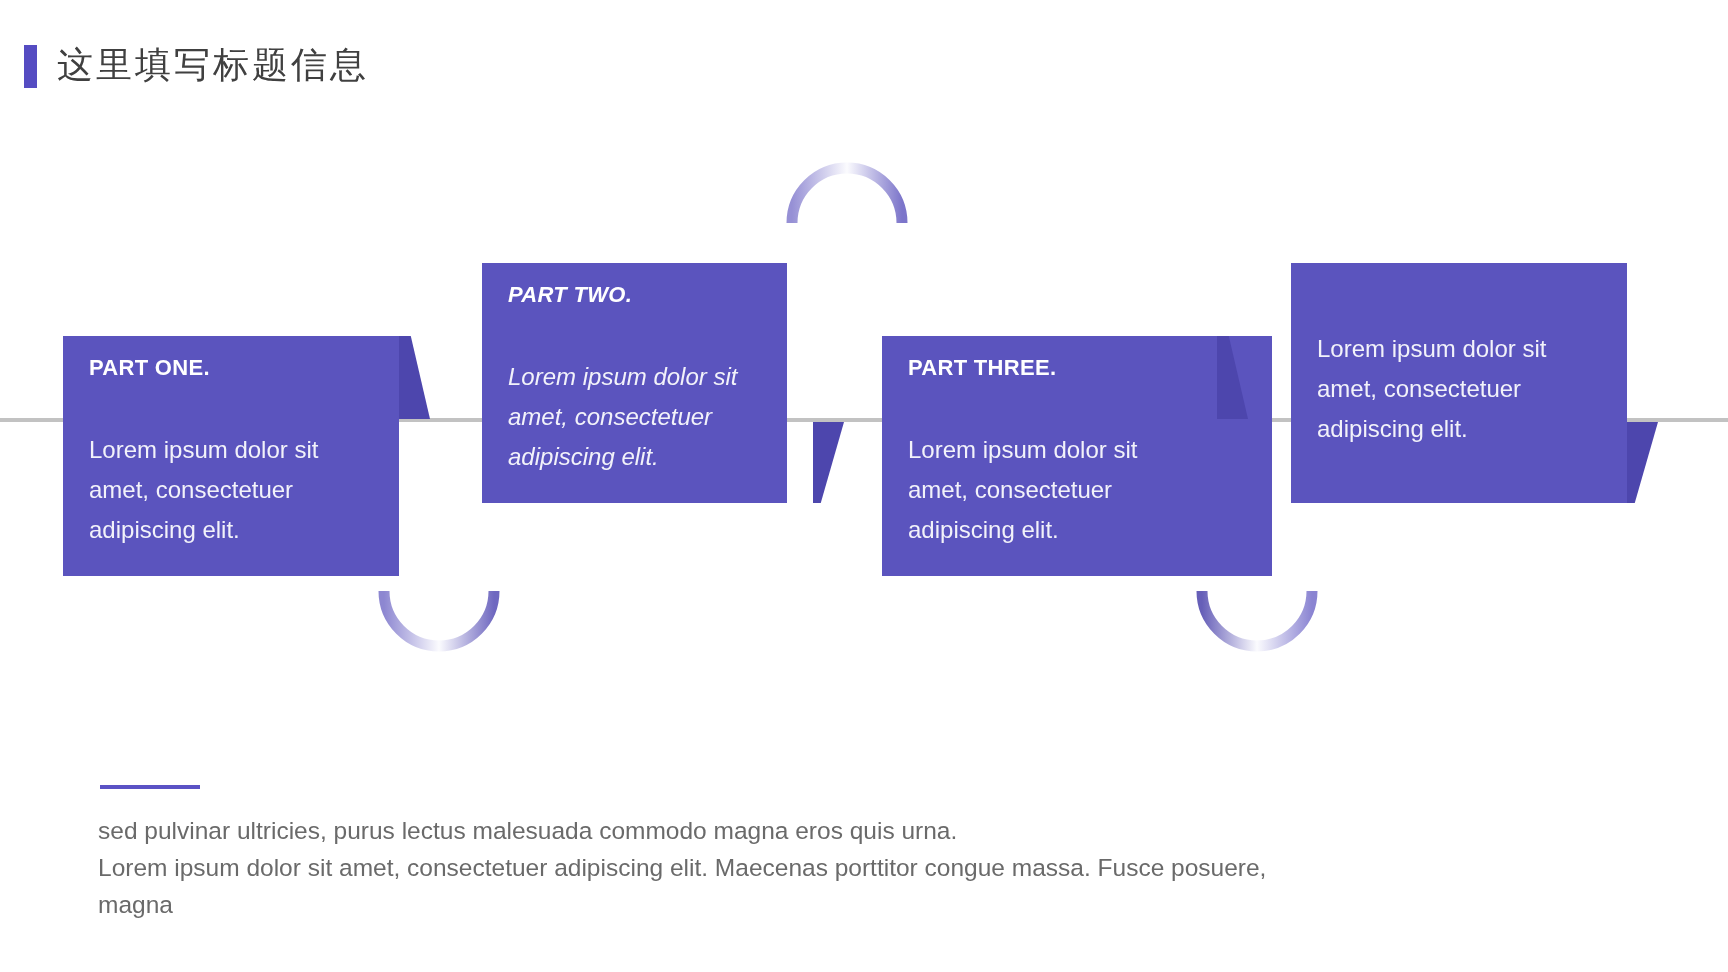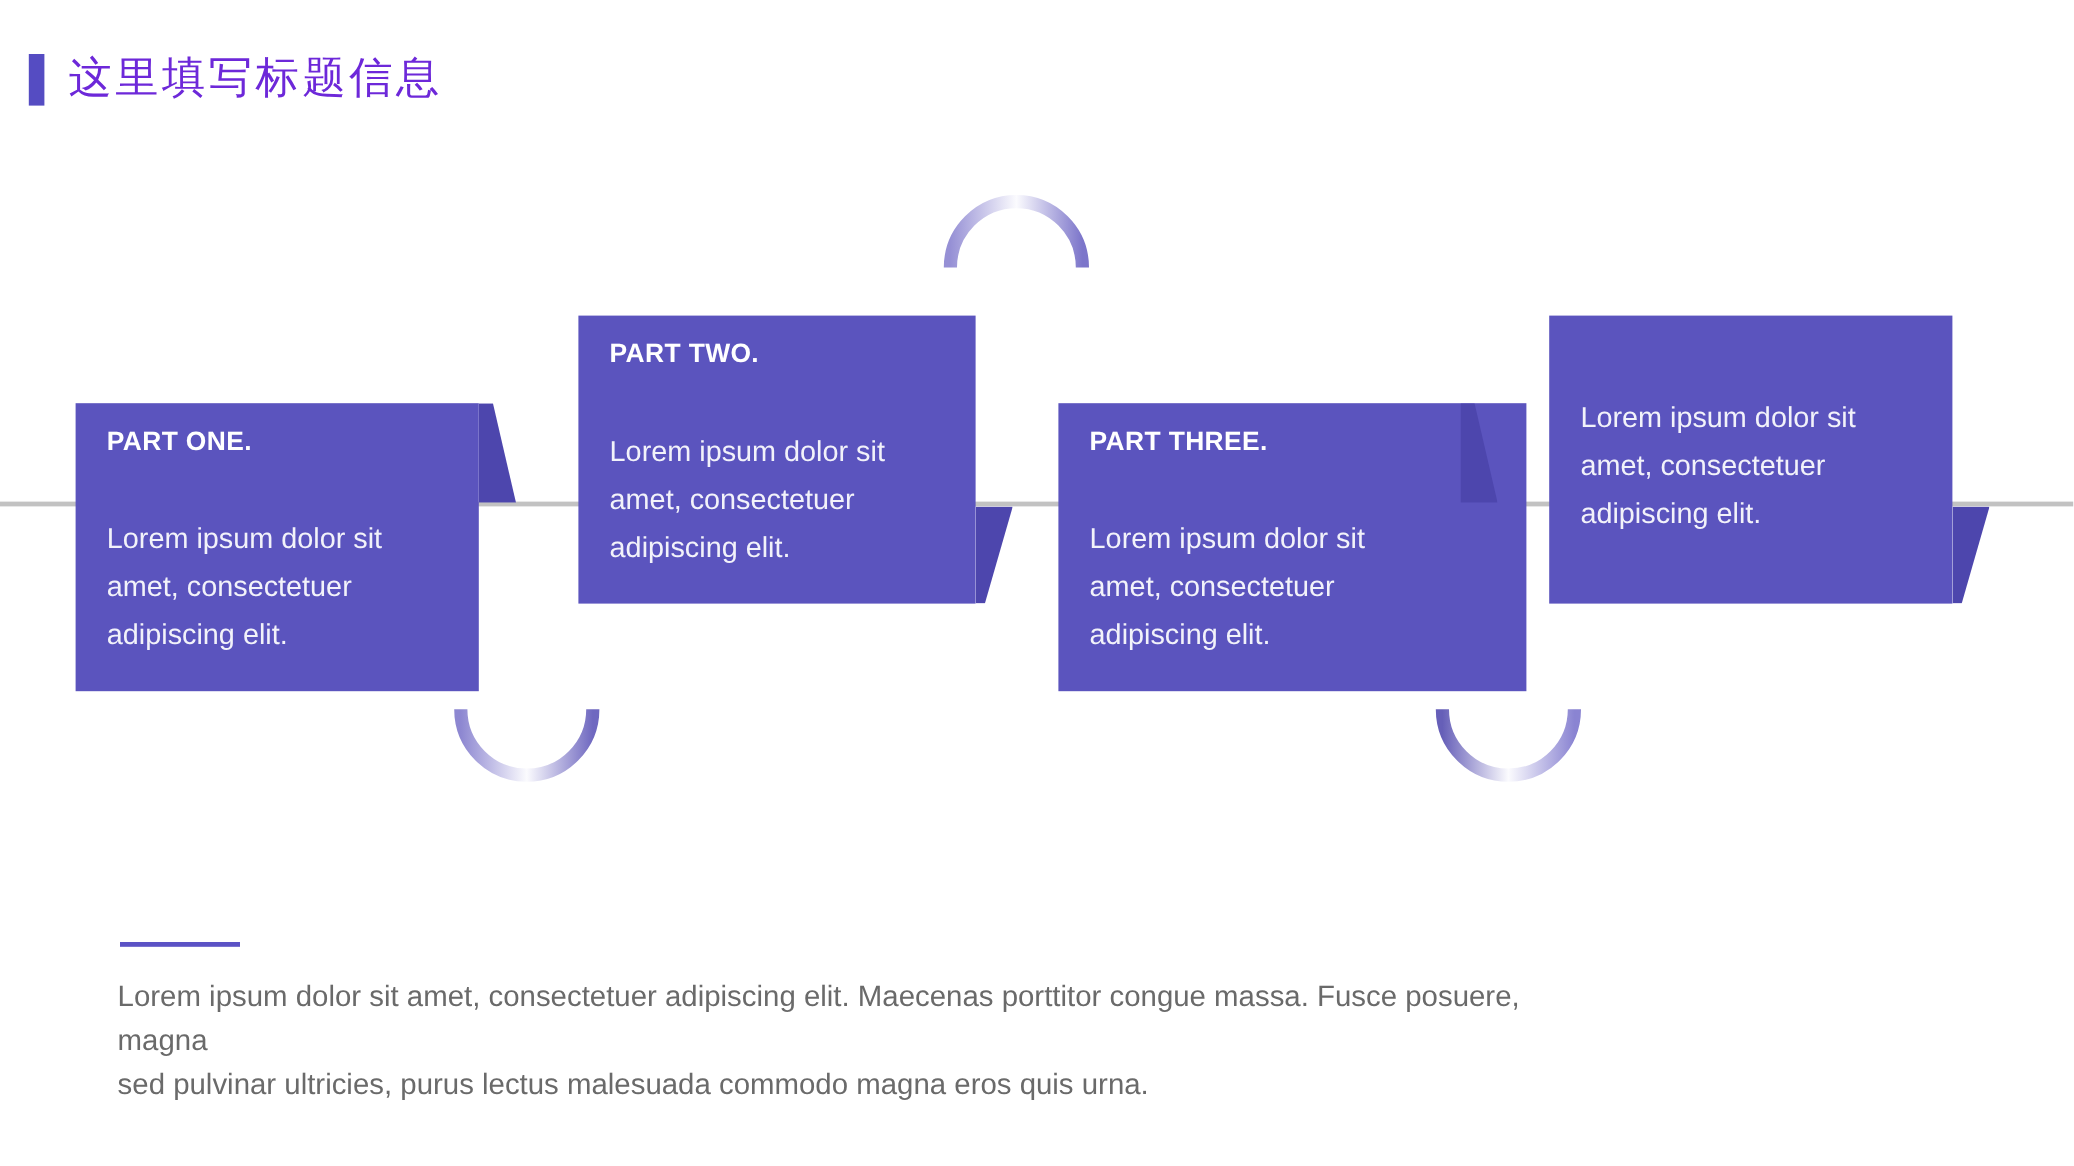--- a/index.html
+++ b/index.html
@@ -21,21 +21,21 @@
   }
   .slide-title {
     position: absolute;
     left: 57px; top: 40px;
     margin: 0;
     font-family: "Liberation Serif", serif;
     font-weight: 400;
     font-size: 36px;
     line-height: 50px;
     letter-spacing: 3px;
-    color: #6d28d9;
+    color: #404040;
   }
 
   
   .timeline-line {
     position: absolute;
     left: 0; top: 418px;
     width: 1728px; height: 4px;
     background: #C2C2C2;
   }
 
@@ -56,21 +56,21 @@
     color: #ffffff;
   }
   .step-body {
     margin-top: 48px;
     font-size: 24px;
     font-weight: 300;
     line-height: 40px;
     color: #F2F2FA;
   }
   .step-1 { left: 63px;   top: 336px; }
-  .step-2 { left: 482px;  top: 263px; width: 331px; }
+  .step-2 { left: 482px;  top: 263px; width: 305px; font-style: italic; }
   .step-3 { left: 882px;  top: 336px; width: 390px; }
   .step-4 { left: 1291px; top: 263px; }
 
   
   .tail {
     position: absolute;
     width: 31px;
     background: #4D46AD;
   }
   .tail-up   { top: 336px; height: 83px; clip-path: polygon(0 0, 38% 0, 100% 100%, 0 100%); }
@@ -179,17 +179,17 @@
     <div class="step-body">
         <div>Lorem ipsum dolor sit</div>
         <div>amet, consectetuer</div>
         <div>adipiscing elit.</div>
       </div>
   </div>
   <div class="tail tail-down tail-4"></div>
 
   <div class="footer-rule"></div>
   <div class="footer-text">
+      <div>sed pulvinar ultricies, purus lectus malesuada commodo magna eros quis urna.</div>
       <div>Lorem ipsum dolor sit amet, consectetuer adipiscing elit. Maecenas porttitor congue massa. Fusce posuere, magna</div>
-      <div>sed pulvinar ultricies, purus lectus malesuada commodo magna eros quis urna.</div>
     </div>
 
 </div>
 
 </body></html>

